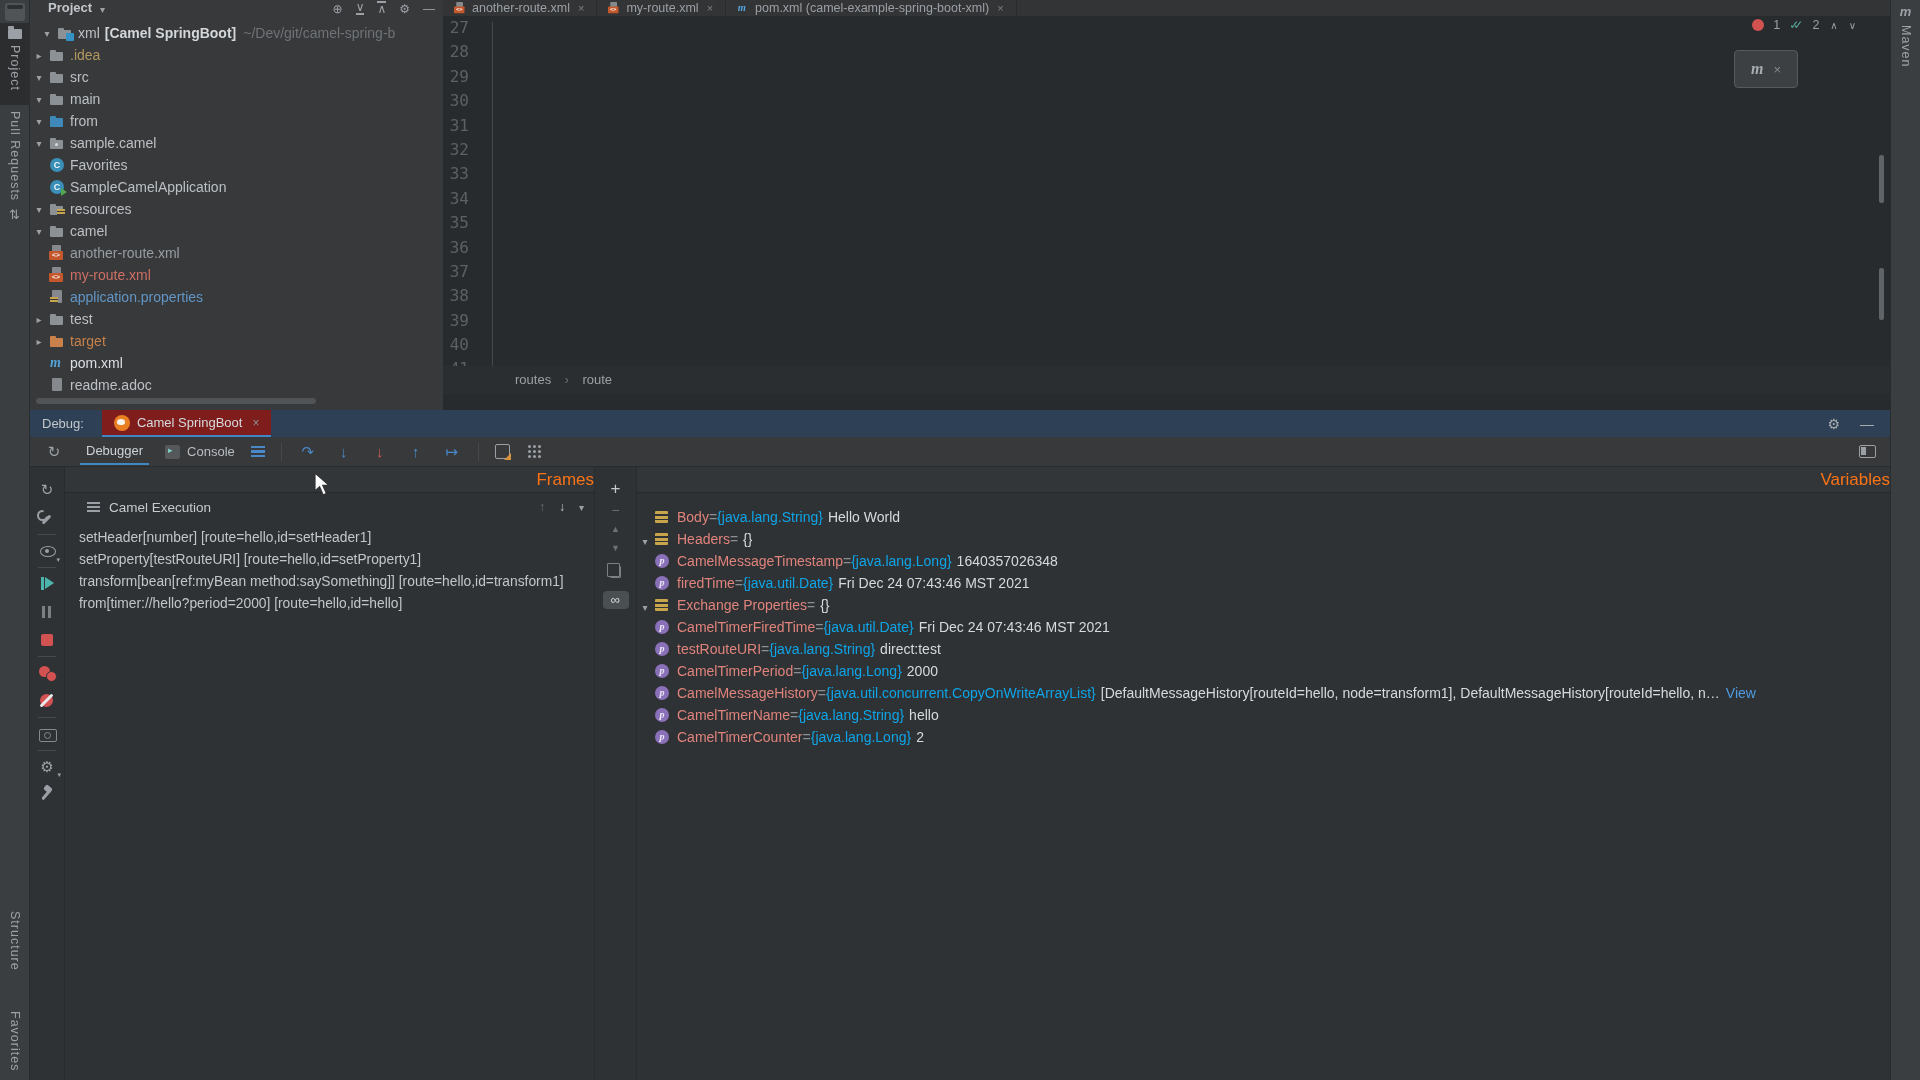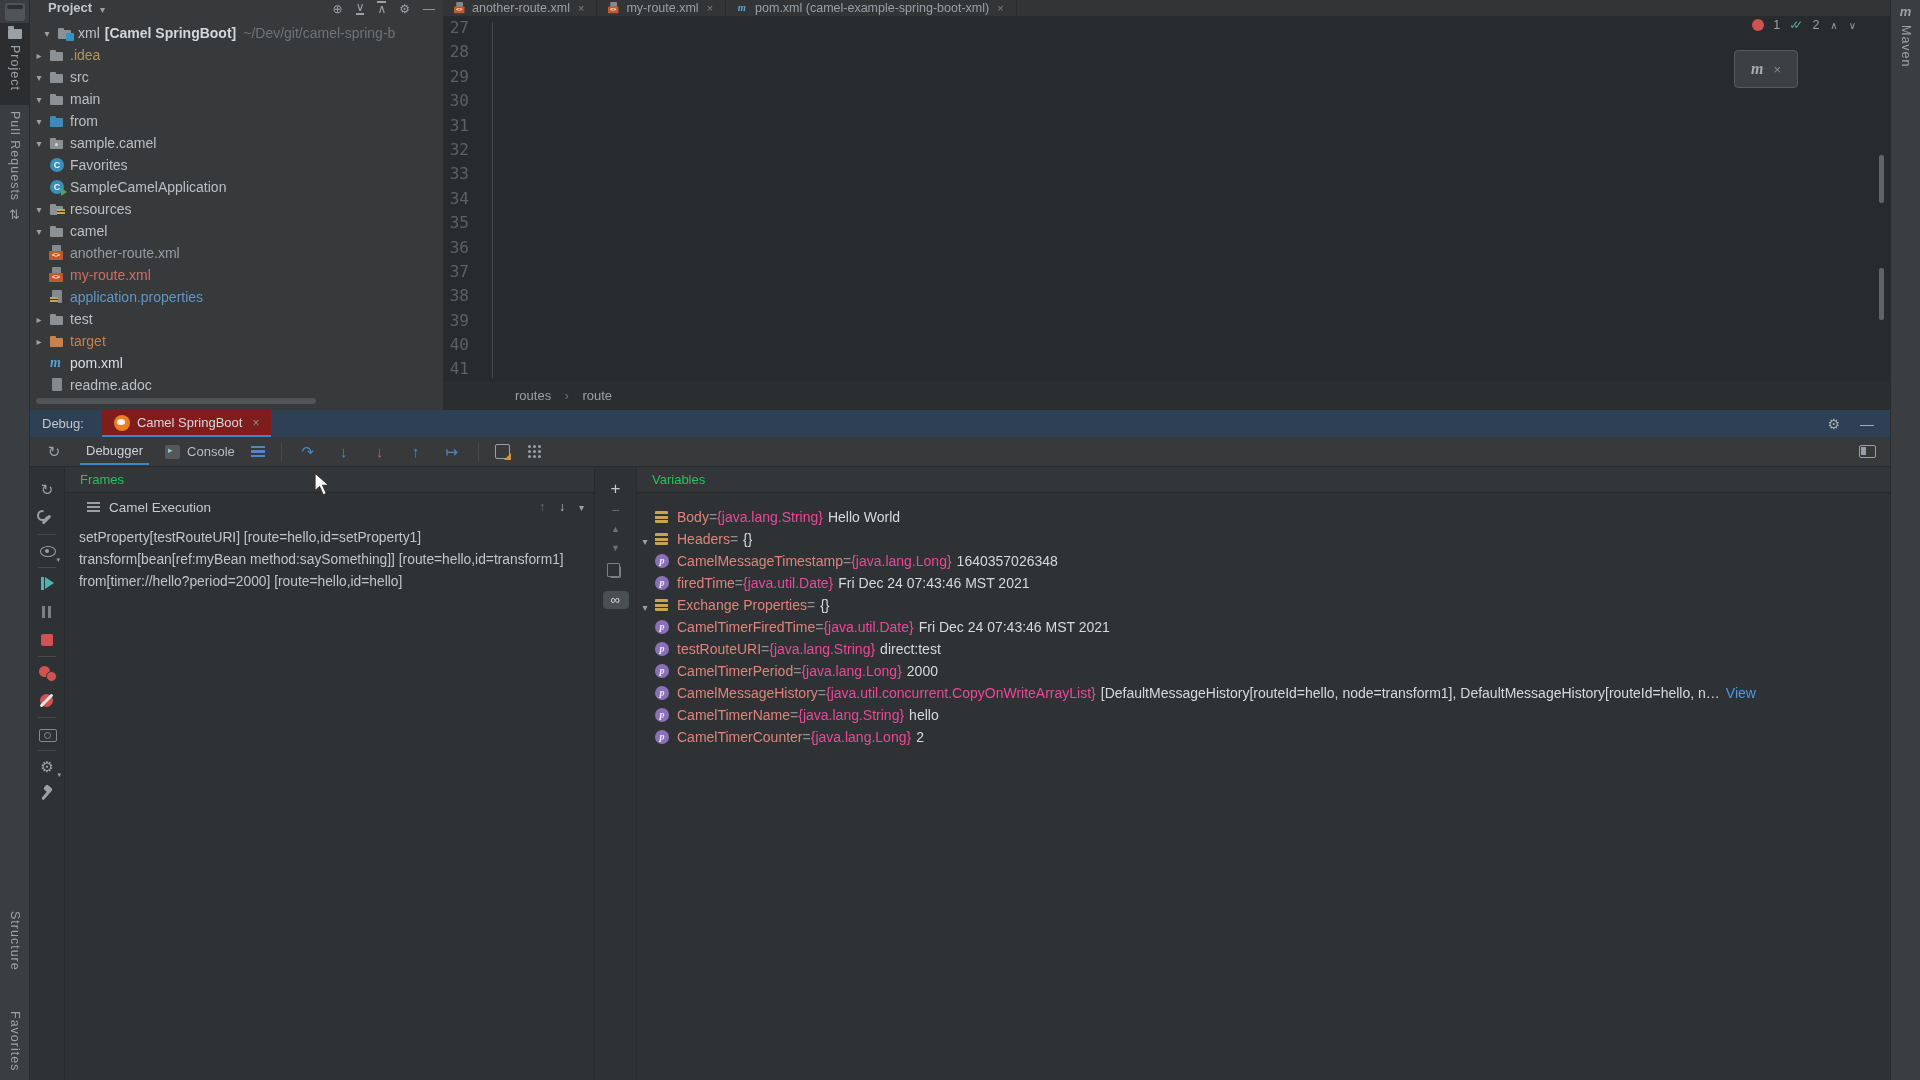--- a/index.html
+++ b/index.html
@@ -82,21 +82,21 @@
   .tab .ic { transform:scale(.75); margin:0 -3px 0 -4px; }
   .tab .x { color:#7d8184; font-size:11px; margin-left:2px;}
   #lines { position:relative; }
   .gline { left:49px; top:6px; width:1px; height:356px; background:#46494b; }
   .cl { height:24.4px; line-height:24.4px; display:flex; font-family:"DejaVu Sans Mono",monospace; font-size:14.5px; white-space:pre; }
   .cl .ln { width:26px; flex:none; text-align:right; color:#5d6164; font-size:16px; }
   .cl .bp { width:16px; flex:none; position:relative; }
   .cl .foldc { width:16px; flex:none; position:relative; }
   .cl .code { flex:1; min-width:0; overflow:hidden; }
   .tag{color:#e0b457;}
-  #crumbs { position:absolute; left:0; bottom:0; width:100%; height:28px; line-height:28px; padding-left:72px;
+  #crumbs { position:absolute; left:0; bottom:16px; width:100%; height:28px; line-height:28px; padding-left:72px;
     font-size:13px; color:#9ba0a4; background:#2b2e30;margin-top:36px;}
   #crumbs .sep { color:#6e7276; margin:0 10px; font-size:12px;}
   #notif { right:34px; top:18px; display:flex; align-items:center; gap:9px; font-size:12.5px; color:#9aa0a5;}
   #notif .errdot { width:12px; height:12px; border-radius:50%; background:#d25252; display:inline-block;}
   #notif .checks { color:#56a8a0; letter-spacing:-6px; margin-right:6px; font-size:12px;}
   #notif .nav { color:#9aa0a5; font-size:10px; margin-left:2px;}
   #mvnpopup { right:92px; top:50px; width:64px; height:38px; background:#3c4042; border:1px solid #565a5c; border-radius:4px;
     display:flex; align-items:center; justify-content:center; gap:10px;}
   #mvnpopup .m { color:#a7adb3; font:italic bold 16px "Liberation Serif",serif; position:relative;}
   #mvnpopup .x { color:#85898c; font-size:13px;}
@@ -145,41 +145,41 @@
   .si-bps::after { content:''; position:absolute; left:16px; top:11px; width:9px; height:9px; border-radius:50%; background:#d25252; border:1.5px solid #2f3234;}
   .si-mute::before { content:''; position:absolute; left:10px; top:6px; width:13px; height:13px; border-radius:50%; background:#d25252;}
   .si-mute::after { content:''; position:absolute; left:8px; top:11px; width:17px; height:3px; background:#e9e9e9; transform:rotate(-45deg); border-radius:2px;}
   .si-cam::before { content:''; position:absolute; left:9px; top:8px; width:16px; height:11px; border:1.5px solid #85898d; border-radius:2px;}
   .si-cam::after { content:''; position:absolute; left:14px; top:11px; width:5px; height:5px; border-radius:50%; border:1.5px solid #85898d;}
   .si-gear::after { content:'▾'; position:absolute; right:3px; bottom:1px; font-size:7px; color:#9aa0a5;}
   .si-pin::before { content:''; position:absolute; left:15px; top:6px; width:3px; height:13px; background:#9aa0a5; transform:rotate(40deg); border-radius:2px;}
   .si-pin::after { content:''; position:absolute; left:14px; top:4px; width:8px; height:6px; background:#9aa0a5; border-radius:2px; transform:rotate(40deg);}
 
   #framesCol { width:530px; flex:none; display:flex; flex-direction:column; border-right:1px solid #292b2c; }
-  .panehdr { height:26px; line-height:26px; padding-left:15px; color:#22c55e; font-size:13px; background:#333639; border-bottom:1px solid #26282a; flex:none;}
+  .panehdr { height:26px; line-height:26px; padding-left:15px; color:#f97316; font-size:17px; background:#333639; border-bottom:1px solid #26282a; flex:none;text-align:right;}
   #threadRow { height:28px; display:flex; align-items:center; padding:0 10px 0 22px; color:#c6cacd; font-size:13.5px; gap:9px;}
   .threadbars { width:13px; height:10px; background:repeating-linear-gradient(180deg,#9aa0a5 0 2px,transparent 2px 4px);}
   #threadRow .right { margin-left:auto; display:flex; gap:14px; align-items:center; font-size:12px;}
   #threadRow .dim { color:#6e7276; } #threadRow .lit { color:#c6cacd; } #threadRow .car { color:#9aa0a5; font-size:10px;}
   #framesList { font-size:13.8px; color:#c2c6ca; padding-top:6px;}
   .frow { height:22px; line-height:22px; padding-left:14px; white-space:nowrap; overflow:hidden;}
 
   #midbar { width:42px; flex:none; border-right:1px solid #292b2c; display:flex; flex-direction:column; align-items:center; padding-top:14px; gap:9px; color:#6e7276;}
   #midbar .big { color:#c6cacd; font-size:17px; line-height:15px;}
   #midbar .sm { font-size:9px; }
   #midbar .dash { font-size:14px; line-height:10px;}
   .copyico { width:11px; height:12px; border:1.5px solid #7b8084; border-radius:1px; position:relative; margin-top:4px;}
   .copyico::before { content:''; position:absolute; left:-4px; top:-4px; width:11px; height:12px; border:1.5px solid #7b8084; border-radius:1px; background:#2f3234;}
   .watchbtn { width:26px; height:18px; background:#4a4f52; border-radius:4px; color:#d6dadd; font-size:13px; text-align:center; line-height:17px; margin-top:4px;}
 
   #varsCol { flex:1; min-width:0; display:flex; flex-direction:column; }
   #varsList { padding-top:10px; font-size:14px; }
   .vrow { height:22px; display:flex; align-items:flex-end; white-space:nowrap; overflow:hidden; }
   .vrow .vchev { width:16px; flex:none; text-align:center; color:#9aa0a5; font-size:10px;}
-  .vname { color:#e0837c; } .veq { color:#8a8f94; } .vtype { color:#ec4899; }
+  .vname { color:#e0837c; } .veq { color:#8a8f94; } .vtype { color:#0ea5e9; }
   .vval { color:#d6dadd; margin-left:5px; overflow:hidden; flex:0 1 auto; min-width:0;}
   .vlink { color:#4f9ae0; margin-left:6px; flex:none; padding-right:8px;}
   .vrow .ic { margin-right:6px; }
 
   
   #cursor { left:314px; top:472px; z-index:60; }
 </style>
 </head>
 <body>
 
@@ -522,20 +522,23 @@
         <span class="threadbars"></span>
         <span>Camel Execution</span>
         <span class="right">
           <span class="dim">↑</span>
           <span class="lit">↓</span>
           <span class="car">▾</span>
         </span>
       </div>
       <div id="framesList">
 
+      <div class="frow">
+            <span>setHeader[number] [route=hello,id=setHeader1]</span>
+          </div>
           <div class="frow">
             <span>setProperty[testRouteURI] [route=hello,id=setProperty1]</span>
           </div>
           <div class="frow">
             <span>transform[bean[ref:myBean method:saySomething]] [route=hello,id=transform1]</span>
           </div>
           <div class="frow">
             <span>from[timer://hello?period=2000] [route=hello,id=hello]</span>
           </div>
         </div>

